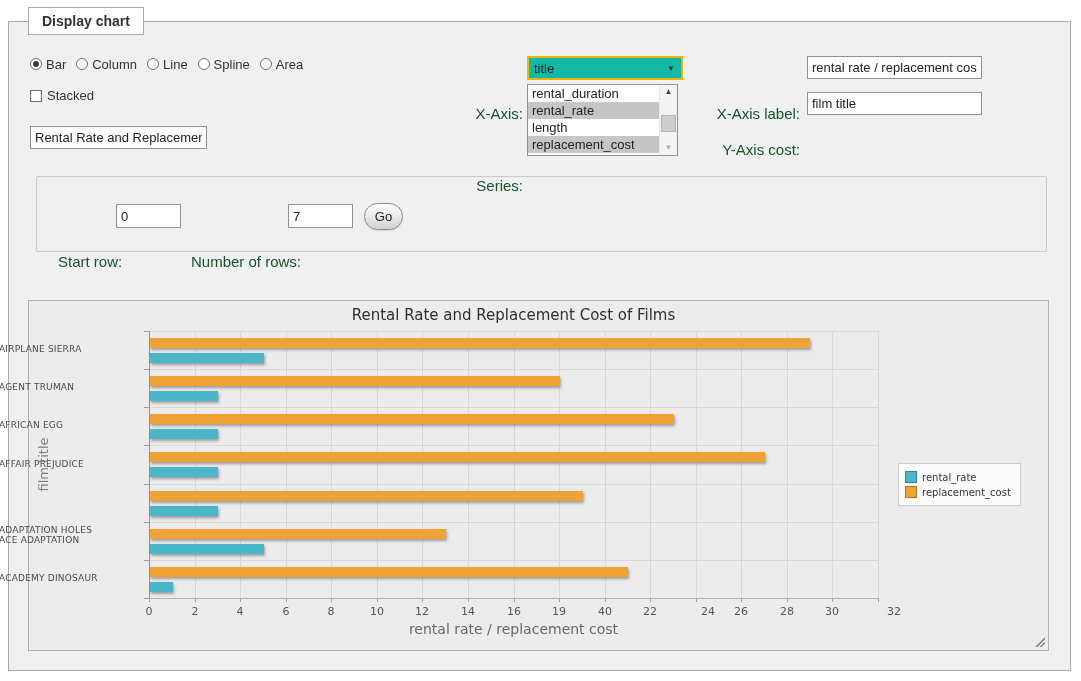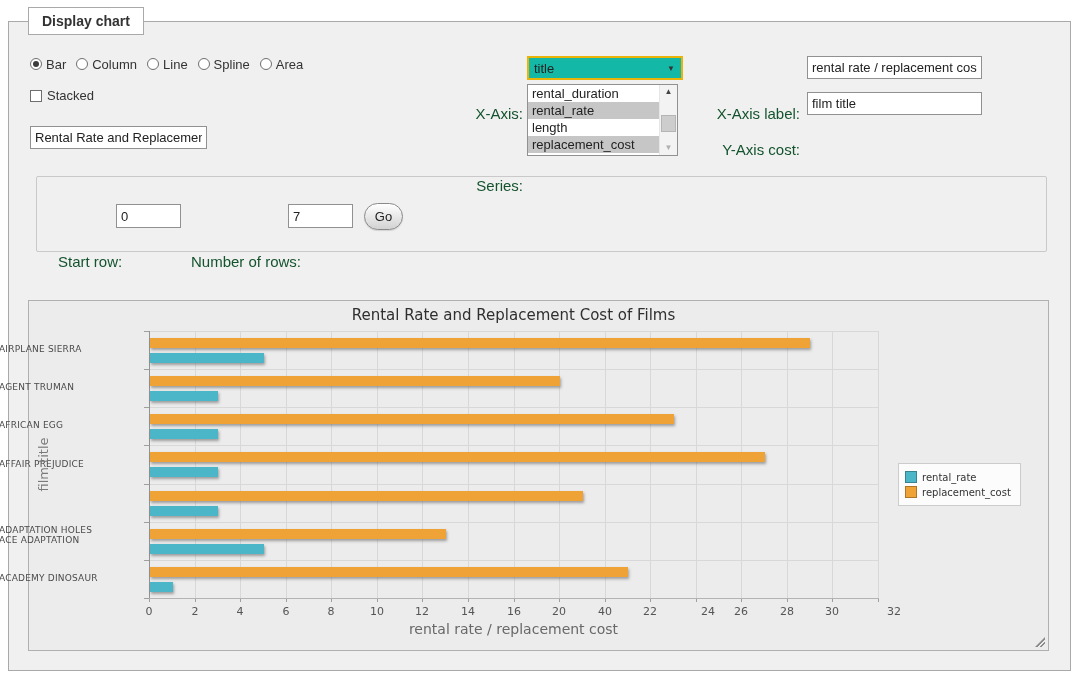--- a/index.html
+++ b/index.html
@@ -200,21 +200,21 @@
         <div class="xtickmark" style="left: 393px; top: 297px;"></div>
         <div class="xticklabel" style="left: 378px; top: 304px;">12</div>
         <div class="vline" style="left: 439px; top: 30px; height: 267px;"></div>
         <div class="xtickmark" style="left: 439px; top: 297px;"></div>
         <div class="xticklabel" style="left: 424px; top: 304px;">14</div>
         <div class="vline" style="left: 485px; top: 30px; height: 267px;"></div>
         <div class="xtickmark" style="left: 485px; top: 297px;"></div>
         <div class="xticklabel" style="left: 470px; top: 304px;">16</div>
         <div class="vline" style="left: 530px; top: 30px; height: 267px;"></div>
         <div class="xtickmark" style="left: 530px; top: 297px;"></div>
-        <div class="xticklabel" style="left: 515px; top: 304px;">20</div>
+        <div class="xticklabel" style="left: 515px; top: 304px;">19</div>
         <div class="vline" style="left: 576px; top: 30px; height: 267px;"></div>
         <div class="xtickmark" style="left: 576px; top: 297px;"></div>
         <div class="xticklabel" style="left: 561px; top: 304px;">40</div>
         <div class="vline" style="left: 621px; top: 30px; height: 267px;"></div>
         <div class="xtickmark" style="left: 621px; top: 297px;"></div>
         <div class="xticklabel" style="left: 606px; top: 304px;">22</div>
         <div class="vline" style="left: 667px; top: 30px; height: 267px;"></div>
         <div class="xtickmark" style="left: 667px; top: 297px;"></div>
         <div class="xticklabel" style="left: 652px; top: 304px; margin-left: 12px;">24</div>
         <div class="vline" style="left: 712px; top: 30px; height: 267px;"></div>

